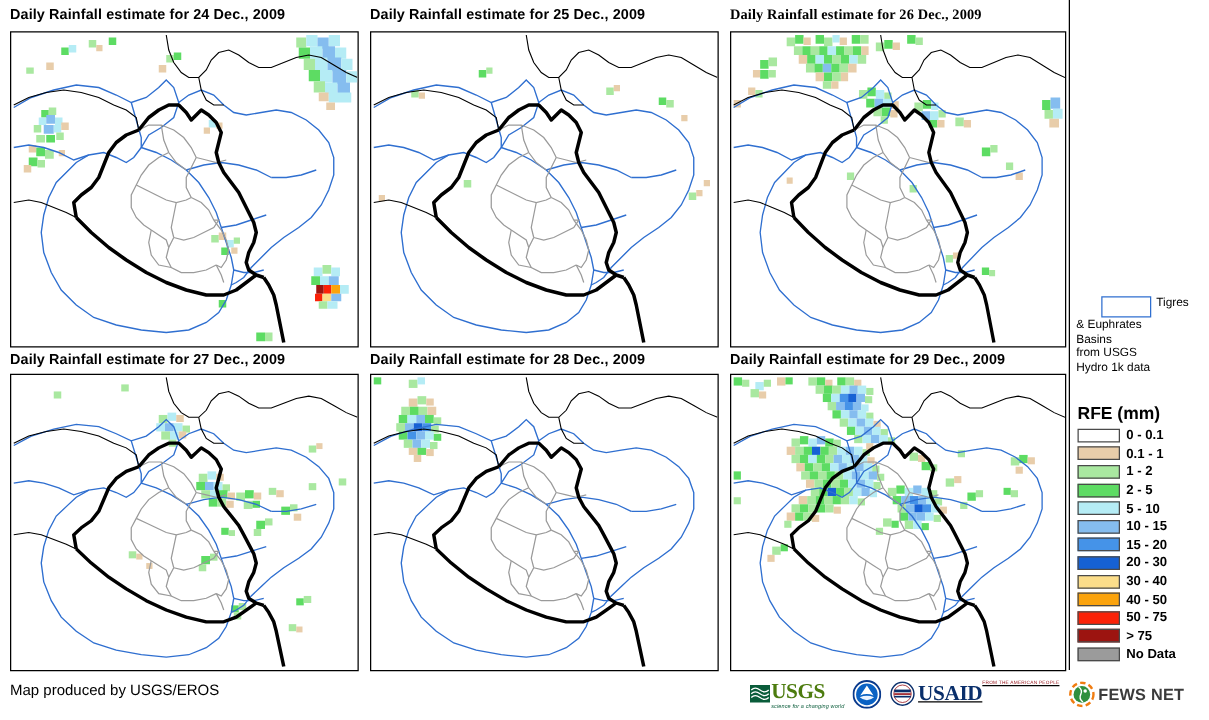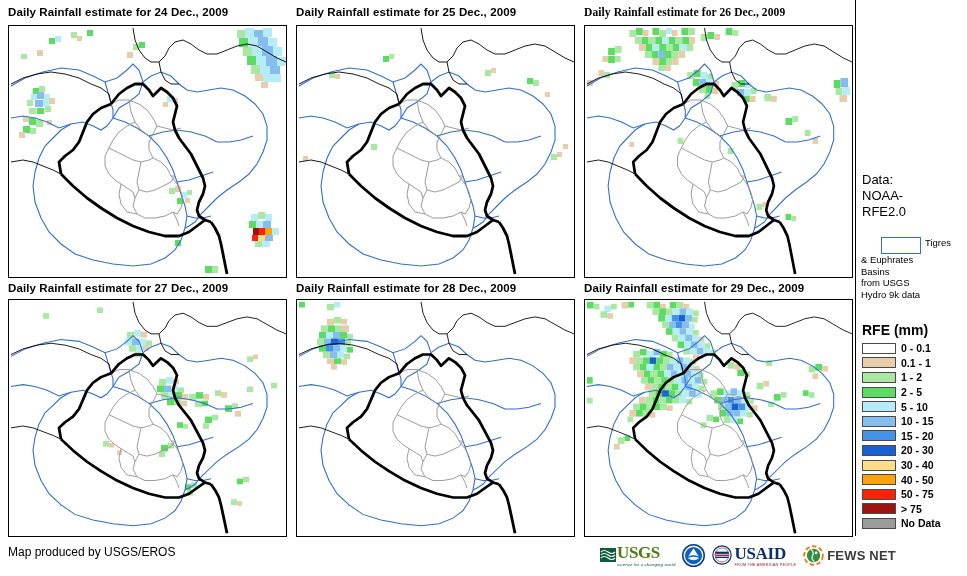--- a/index.html
+++ b/index.html
@@ -809,35 +809,30 @@
       </svg>
     </div>
   </div>
 </div>
 
 <div id="sidebar-divider"></div>
 <div id="sidebar">
 
 
 
-  <div style="position:absolute;left:6px;top:172px;width:105px;">
-    <div class="side-block">Data:</div>
-    <div class="side-block">NOAA-</div>
-    <div class="side-block">RFE2.0</div>
-  </div>
 
   <div style="position:absolute;left:5px;top:234px;width:106px;">
     <div class="basin-row">
       <div class="basin-box"></div>
       <div class="basin-txt">Tigres</div>
     </div>
     <div class="basin-lines">&amp; Euphrates</div>
     <div class="basin-lines">Basins</div>
     <div class="basin-lines">from USGS</div>
-    <div class="basin-lines">Hydro 9k data</div>
+    <div class="basin-lines">Hydro 1k data</div>
   </div>
 
   <div style="position:absolute;left:6px;top:322px;width:105px;">
     <div id="rfe-title">RFE (mm)</div>
     <div id="rfe-rows">
         <div class="leg-row">
           <div class="leg-sw" style="background: rgb(255, 255, 255);"></div>
           <div class="leg-lb">0 - 0.1</div>
         </div>
         <div class="leg-row">
@@ -919,21 +914,21 @@
   </div>
 
   <div class="logo-unit">
     <svg width="20" height="20" viewBox="0 0 24 24">
       <circle cx="12" cy="12" r="11" fill="#fff" stroke="#0a2f6b" stroke-width="1.4"></circle>
       <circle cx="12" cy="12" r="8.4" fill="#fff" stroke="#9b1b22" stroke-width="0.8"></circle>
       <rect x="4" y="8" width="16" height="2.6" fill="#0a2f6b"></rect>
       <rect x="4" y="11.5" width="16" height="1.6" fill="#9b1b22"></rect>
       <rect x="4" y="14" width="16" height="1.6" fill="#0a2f6b"></rect>
     </svg>
-    <div style="display:flex;flex-direction:column;margin-left:2px;">
+    <div style="display:flex;flex-direction:row;margin-left:2px;text-decoration:underline;">
       <div class="usaid-txt">USAID</div>
       <div class="usaid-sub">FROM THE AMERICAN PEOPLE</div>
     </div>
   </div>
 
   <div class="logo-unit">
     <svg width="21" height="21" viewBox="0 0 24 24">
       <circle cx="12" cy="12" r="10.6" fill="none" stroke="#f07d12" stroke-width="2.2" stroke-dasharray="5 3"></circle>
       <circle cx="12" cy="12" r="7.6" fill="#2f8f3e"></circle>
       <path d="M9 5 Q13 8 11 12 Q9 16 13 19" stroke="#fff" fill="none" stroke-width="1.3"></path>

